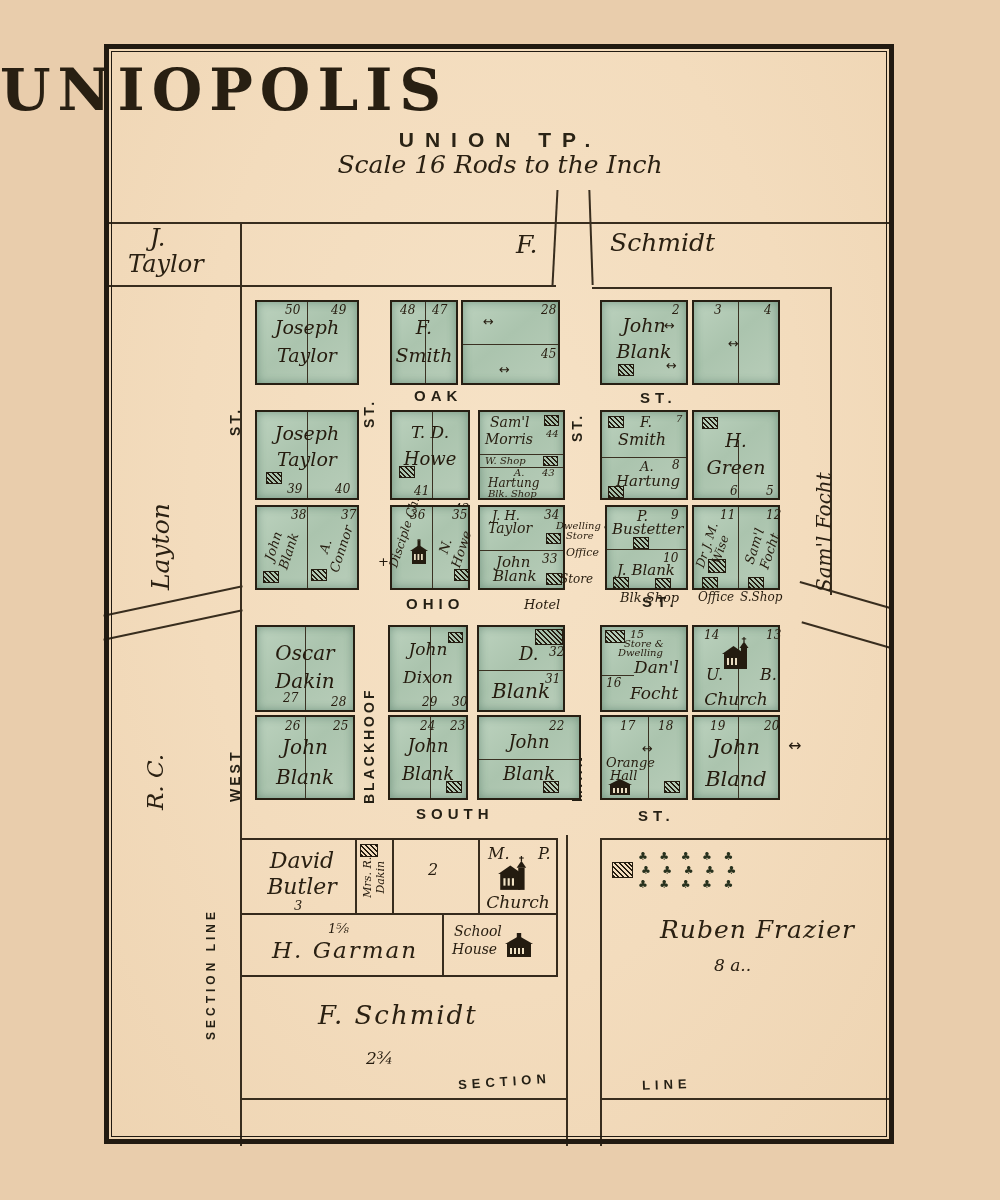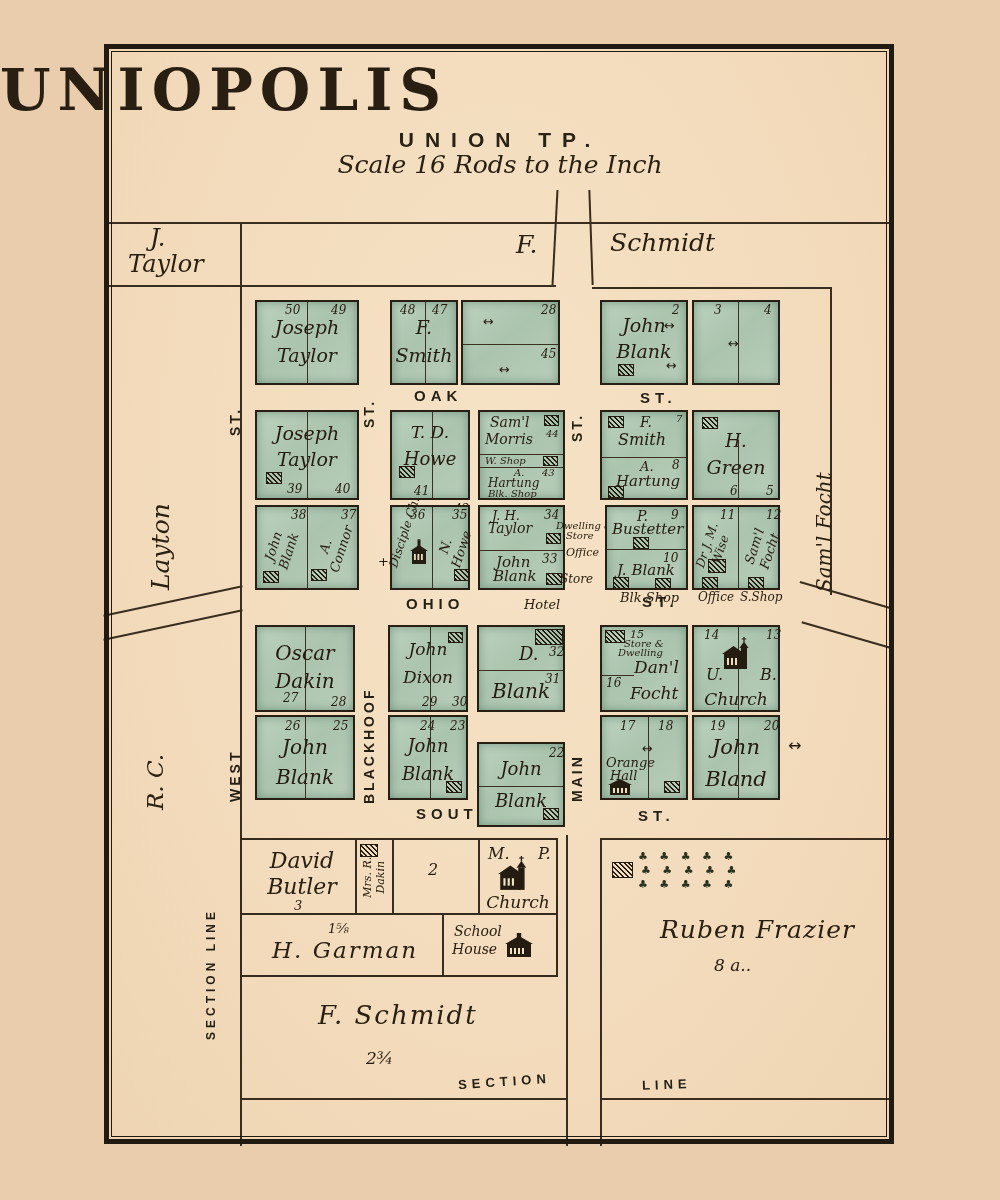--- a/index.html
+++ b/index.html
@@ -329,21 +329,21 @@
     <div class="oline" style="top:48px;font-size:20px;">Blank</div>
   </div>
   <div class="blk" style="left:388px;top:715px;width:80px;height:85px;">
     <div class="split-v" style="left:40px;"></div>
     <div class="lot" style="left:30px;top:2px;">24</div>
     <div class="lot" style="left:60px;top:2px;">23</div>
     <div class="oline" style="top:18px;font-size:18px;">John</div>
     <div class="oline" style="top:46px;font-size:18px;">Blank</div>
     <div class="bld" style="left:56px;top:64px;"></div>
   </div>
-  <div class="blk" style="left:477px;top:742px;width:88px;height:85px;">
+  <div class="blk" style="left:477px;top:715px;width:104px;height:85px;">
     <div class="split-h" style="top:42px;"></div>
     <div class="lot" style="left:70px;top:2px;">22</div>
     <div class="oline" style="top:14px;font-size:18px;">John</div>
     <div class="oline" style="top:46px;font-size:18px;">Blank</div>
     <div class="bld" style="left:64px;top:64px;"></div>
   </div>
   <div class="blk" style="left:600px;top:715px;width:88px;height:85px;">
     <div class="split-v" style="left:46px;"></div>
     <div class="lot" style="left:18px;top:2px;">17</div>
     <div class="lot" style="left:56px;top:2px;">18</div>

